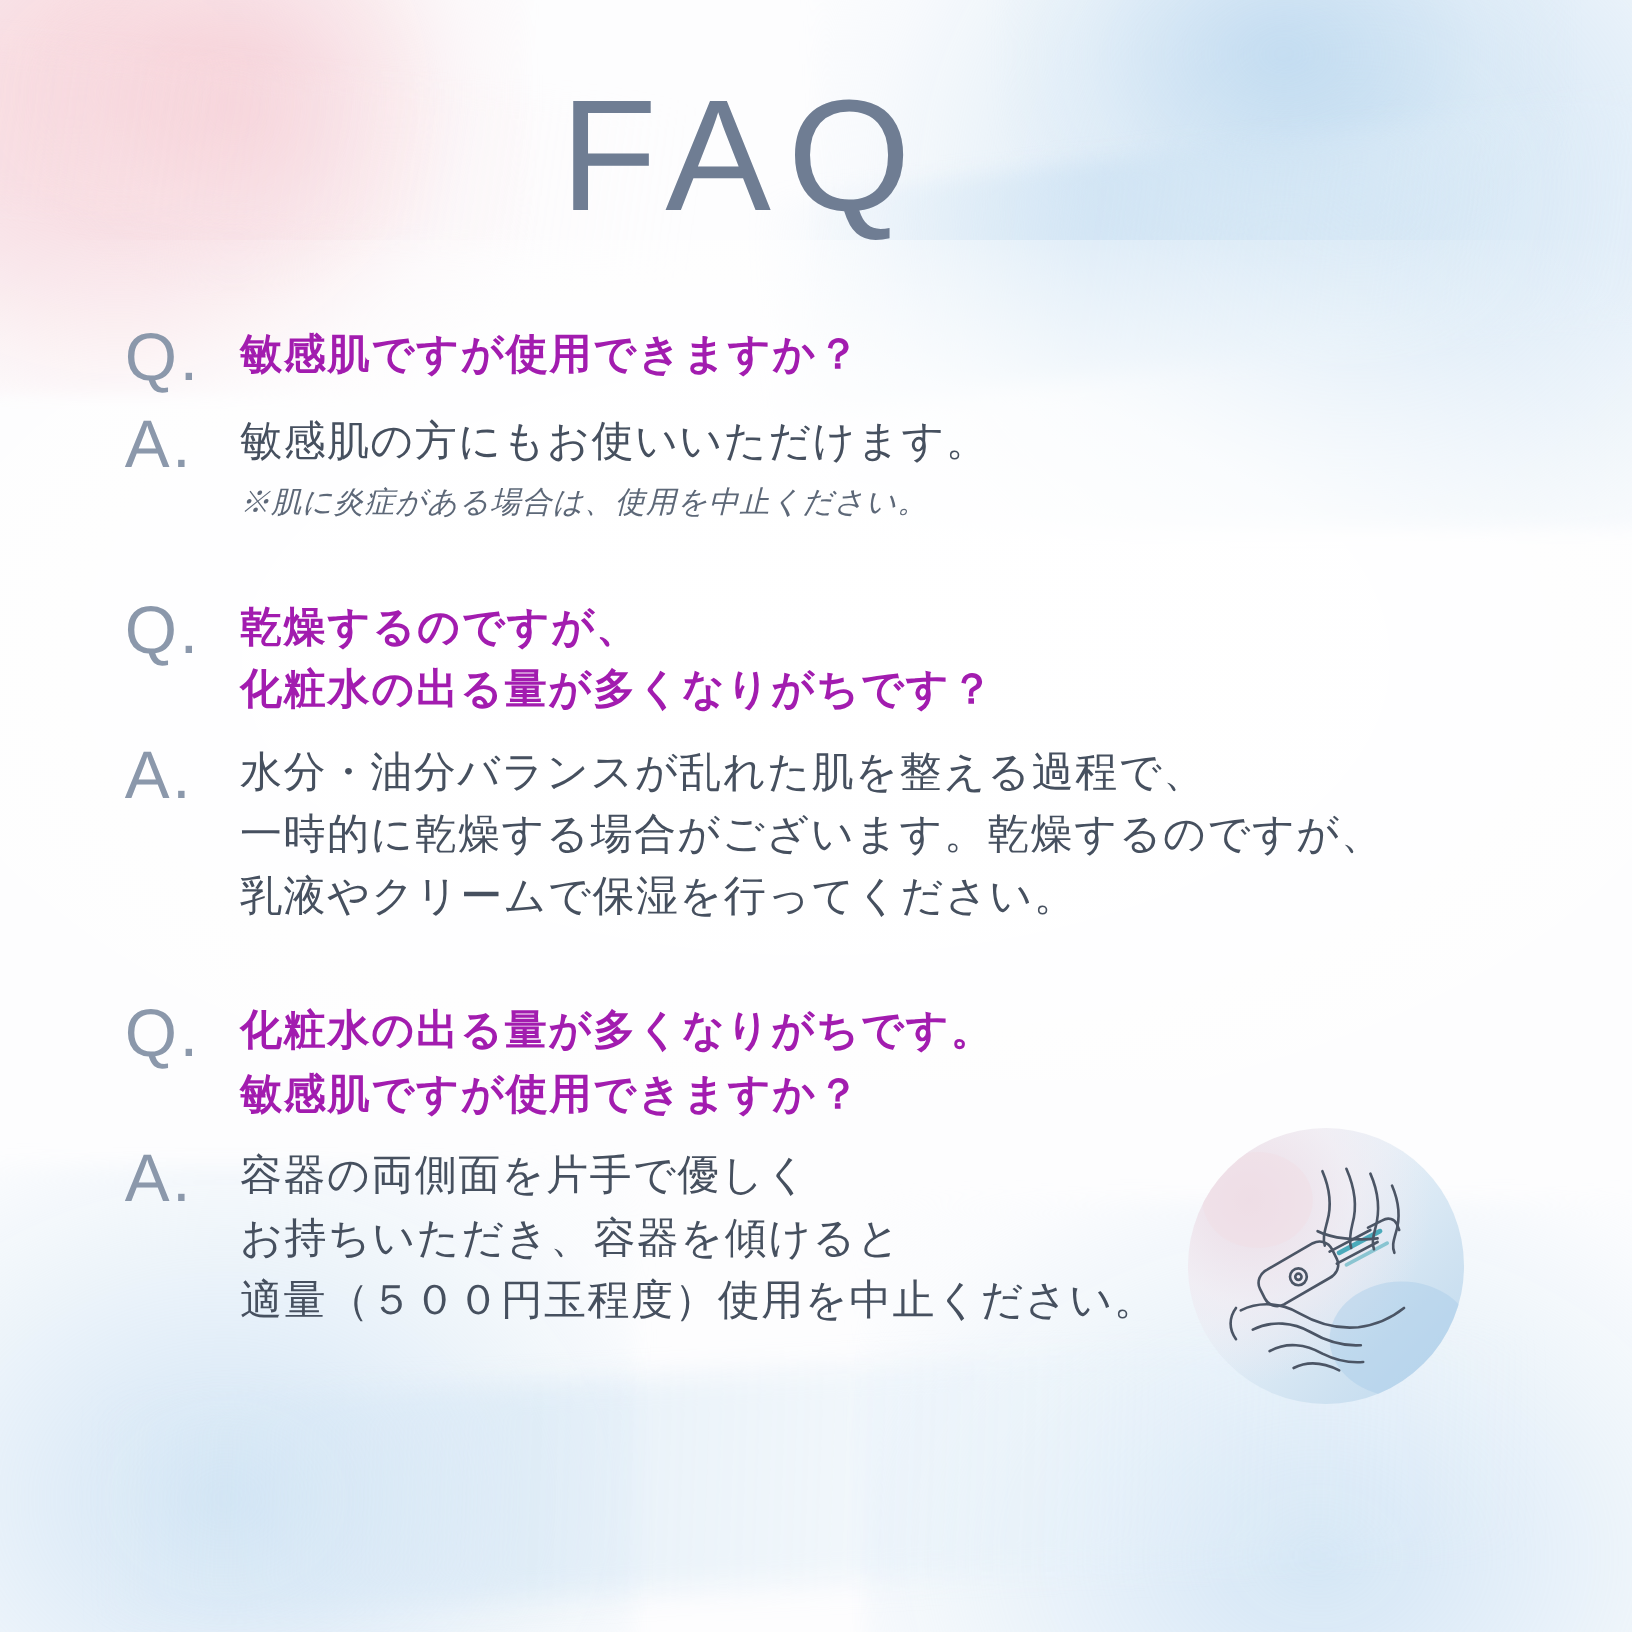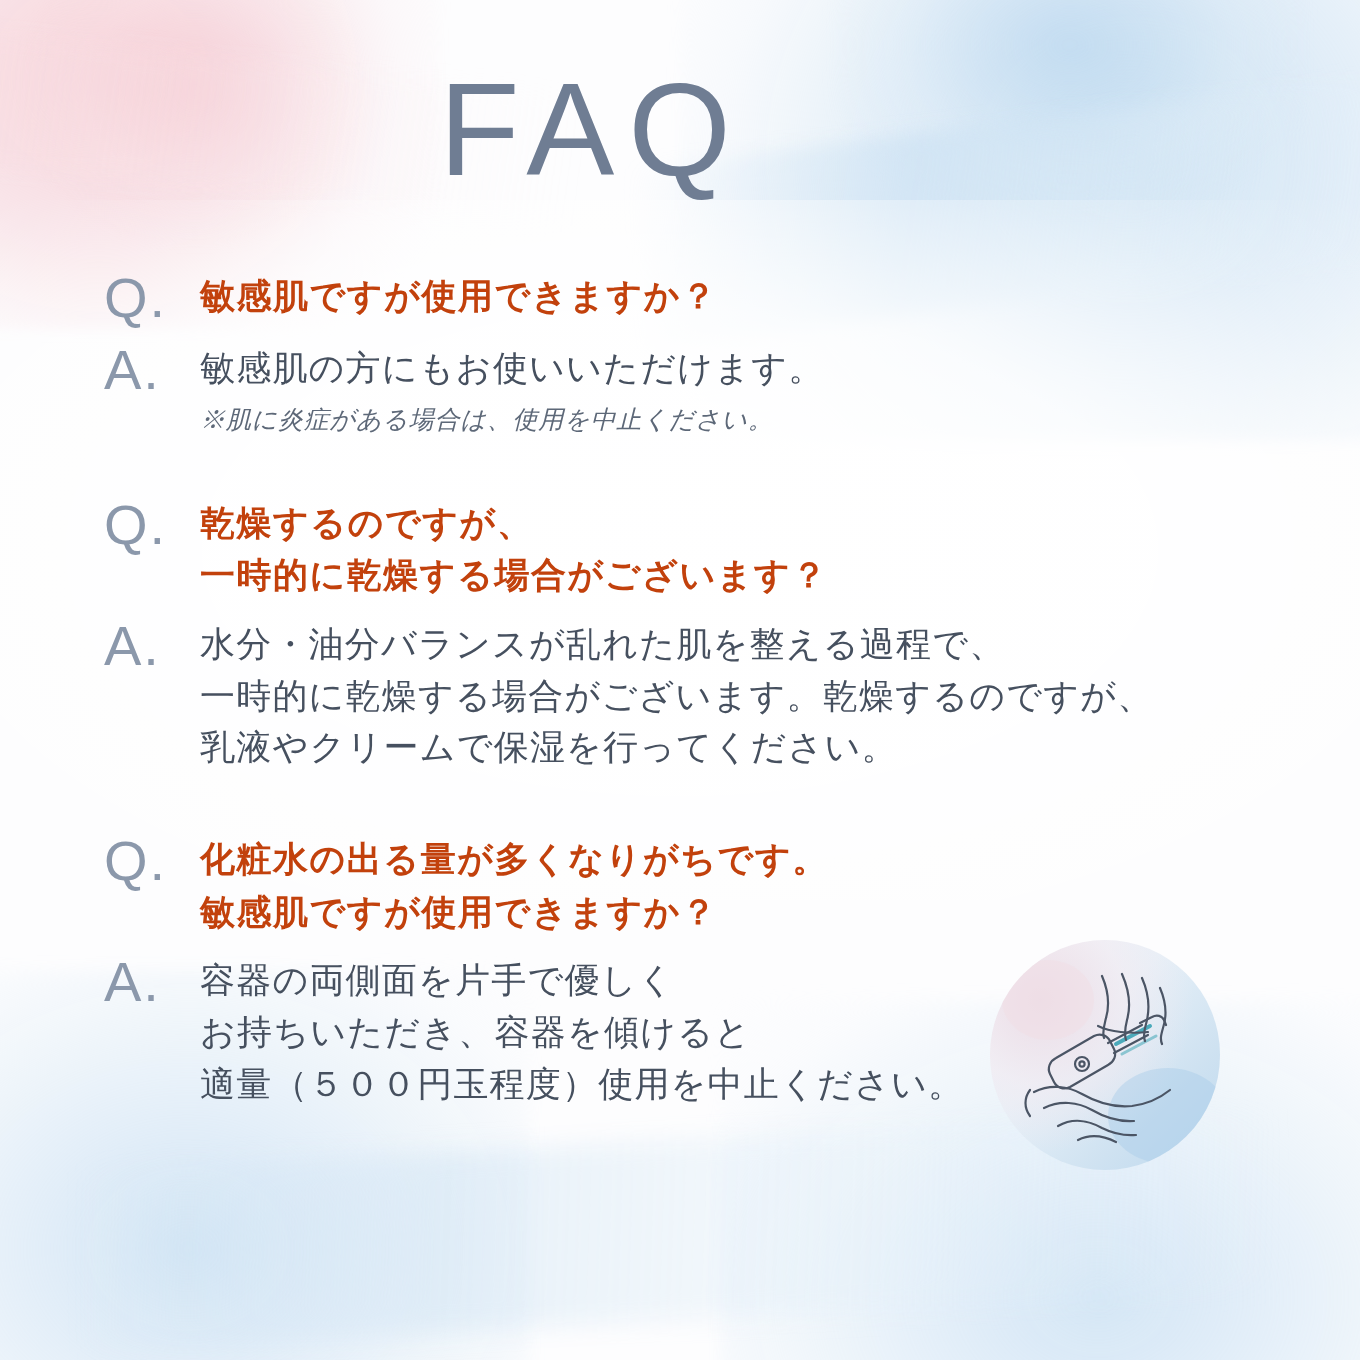--- a/index.html
+++ b/index.html
@@ -131,20 +131,21 @@
     top: 64px;
     left: 0;
     width: 1184px;
     text-align: center;
     font-family: "Liberation Sans", sans-serif;
     font-size: 132px;
     letter-spacing: 14px;
     font-weight: 300;
     color: #6f7d93;
     line-height: 1;
+    padding-left: 28px;
   }
   .qa-list {
     position: absolute;
     top: 268px;
     left: 104px;
     width: 1180px;
   }
   .qa-block {
     position: relative;
     margin-bottom: 58px;
@@ -168,21 +169,21 @@
     font-family: "Liberation Sans", sans-serif;
   }
   .body {
     flex: 1 1 auto;
     padding-top: 2px;
   }
   .q-text {
     font-size: 35px;
     line-height: 1.50;
     font-weight: 700;
-    color: #c2410c;
+    color: #a21caf;
     letter-spacing: 1.5px;
   }
   .a-text {
     font-size: 35px;
     line-height: 1.48;
     font-weight: 400;
     color: #46505f;
     letter-spacing: 1.2px;
   }
   .note {
@@ -255,21 +256,21 @@
           </div>
         </div>
       </div>
 
       <div class="qa-block">
         <div class="row">
           <div class="marker">Q.</div>
           <div class="body">
             <div class="q-text">
               <span class="q-line">乾燥するのですが、</span>
-              <span class="q-line">一時的に乾燥する場合がございます？</span>
+              <span class="q-line">化粧水の出る量が多くなりがちです？</span>
             </div>
           </div>
         </div>
         <div class="row">
           <div class="marker">A.</div>
           <div class="body">
             <div class="a-text">
               <span class="a-line">水分・油分バランスが乱れた肌を整える過程で、</span>
               <span class="a-line">一時的に乾燥する場合がございます。乾燥するのですが、</span>
               <span class="a-line">乳液やクリームで保湿を行ってください。</span>

